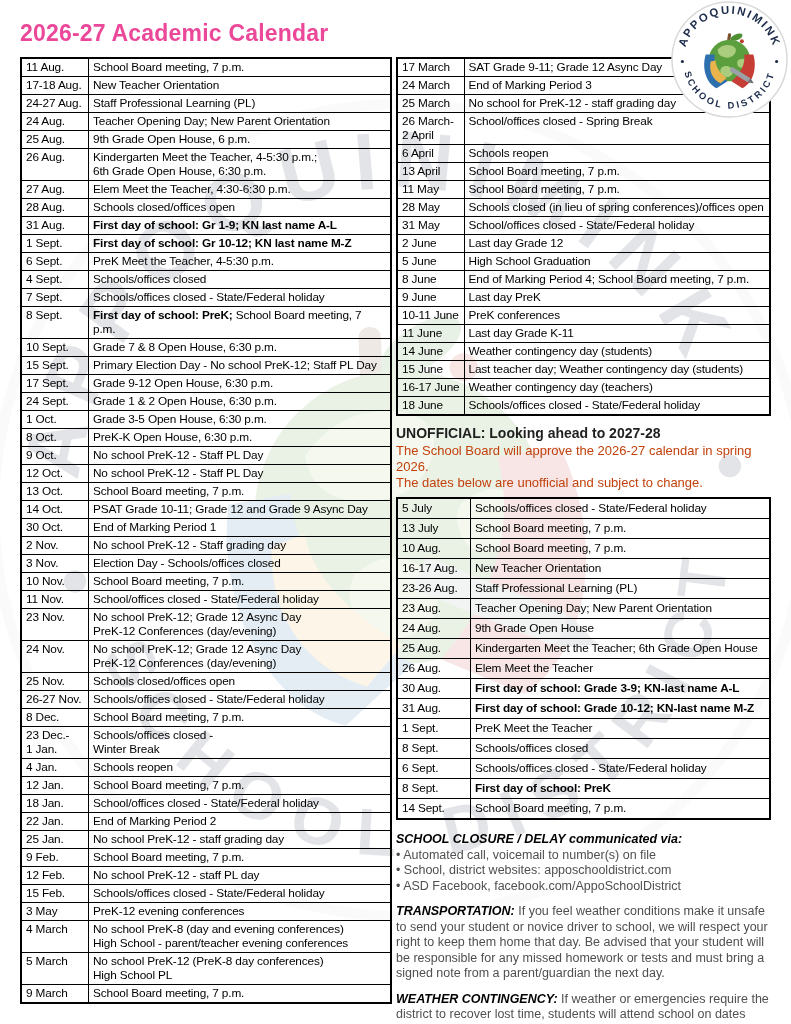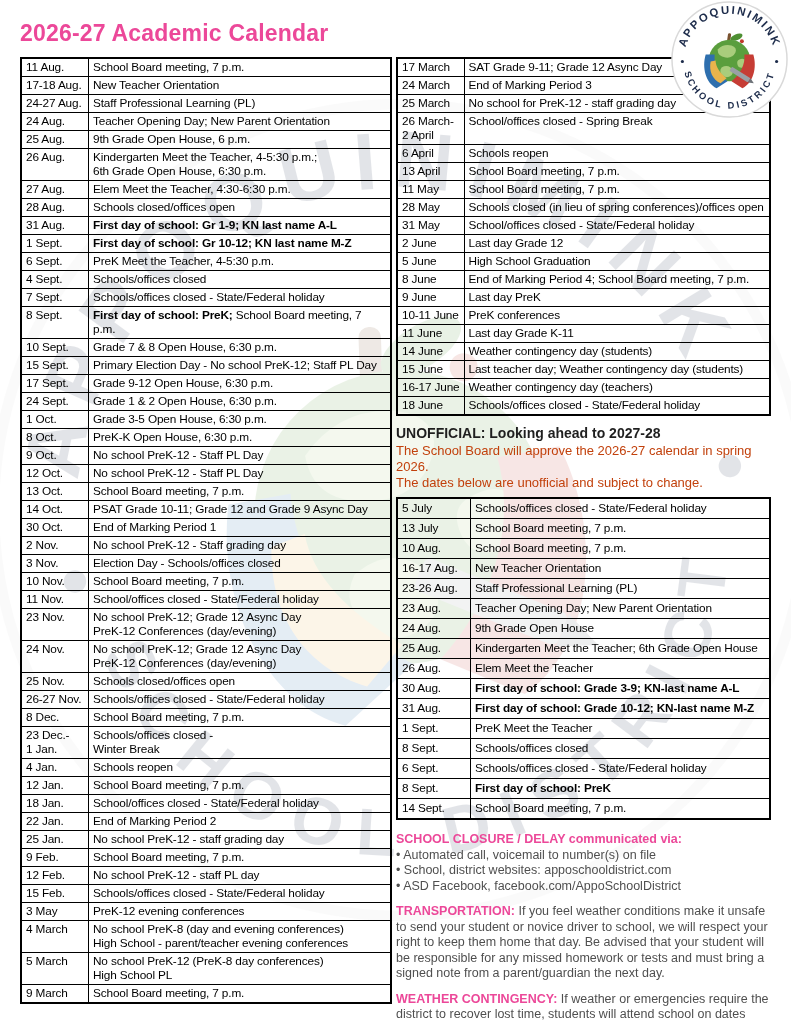--- a/index.html
+++ b/index.html
@@ -20,21 +20,21 @@
   table.right-main td.dcell{width:54px;}
   table.unofficial td{padding:2px 4px 3px 4px;}
   table.unofficial td.dcell{width:64px;}
   td.ecell{white-space:pre-line;}
   td.ecell.bold{font-weight:bold;}
   .unofficial-head{margin-top:9px;font-size:14px;font-weight:bold;color:#1f1f1f;line-height:17px;}
   .unofficial-intro{margin-top:1px;font-size:13px;color:#c2410c;line-height:16px;white-space:pre-line;}
   table.unofficial{margin-top:6px;}
   .notes{margin-top:12px;}
   .note{margin:0 0 10px 0;font-size:12.5px;line-height:15.5px;color:#4f4f4f;}
-  .nh{font-weight:bold;color:#ec4899;}
+  .nh{font-weight:bold;color:#000000;font-style:italic;}
   ul.bullets{margin:0;padding:0;list-style:none;}
   ul.bullets li::before{content:"\2022  ";}
 </style>
 </head>
 <body>
 
 <svg width="0" height="0" style="position:absolute" xmlns="http://www.w3.org/2000/svg" xmlns:xlink="http://www.w3.org/1999/xlink" aria-hidden="true">
   <defs>
     <symbol id="asd-logo" viewBox="0 0 120 120">
       <circle cx="60" cy="60" r="58" fill="#ffffff" stroke="#d9d9d9" stroke-width="1.5"></circle>

